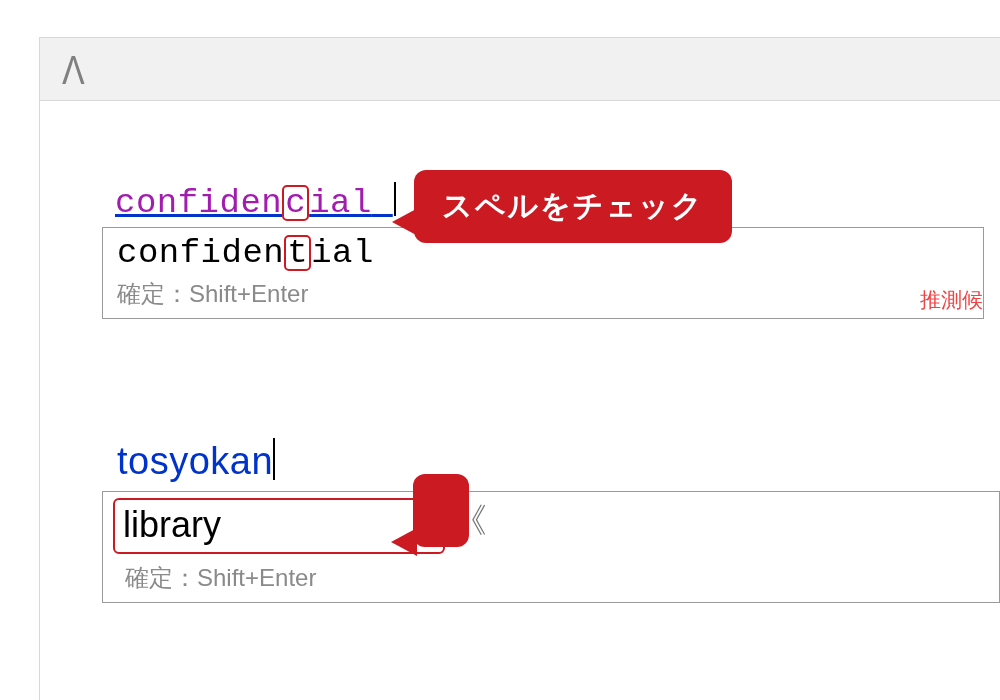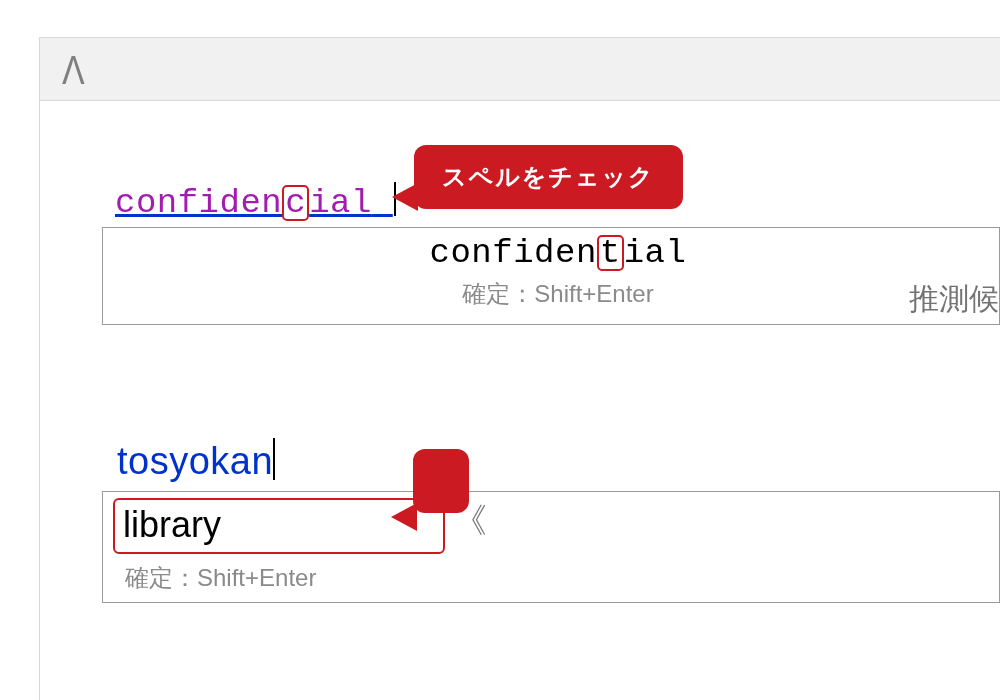--- a/index.html
+++ b/index.html
@@ -48,25 +48,24 @@
   .cursor1 {
     display: inline-block;
     width: 2px; height: 34px;
     background: #000;
     vertical-align: -4px;
     margin-left: 1px;
   }
 
   .dropdown1 {
     position: absolute;
-    left: 102px; top: 227px; right: 0;
+    left: 102px; top: 227px; right: 16px;
     border: 1px solid #9a9a9a;
     background: #fff;
-    padding: 4px 0 8px 0;
-    text-align: center;
+    padding: 4px 0 2px 0;
   }
   .dropdown1 .cand {
     font-family: "Consolas", "Courier New", monospace;
     font-size: 34px;
     color: #000;
     padding: 2px 0 4px 14px;
     letter-spacing: 0.5px;
   }
   .dropdown1 .cand .hl2 {
     display: inline-block;
@@ -83,35 +82,36 @@
     letter-spacing: 1px;
   }
   .dropdown1 .hint {
     font-size: 24px;
     color: #8a8a8a;
     padding: 2px 0 6px 14px;
   }
   .dropdown1 .linkish {
     position: absolute;
     right: 0; bottom: 4px;
-    font-size: 30px;
-    color: #737373;
+    font-size: 21px;
+    color: #ef4444;
   }
 
   .callout {
     position: absolute;
     background: #cc1a23;
     color: #fff;
-    font-size: 24px;
+    font-size: 30px;
     font-weight: 700;
     border-radius: 12px;
     padding: 16px 28px;
     text-align: center;
     line-height: 1.35;
     letter-spacing: 2px;
+    margin-top: 25px;
   }
   .callout .tail {
     position: absolute;
     width: 0; height: 0;
   }
   .callout1 { left: 414px; top: 145px; }
   .callout1 .tail {
     left: -22px; top: 38px;
     border-top: 14px solid transparent;
     border-bottom: 14px solid transparent;

